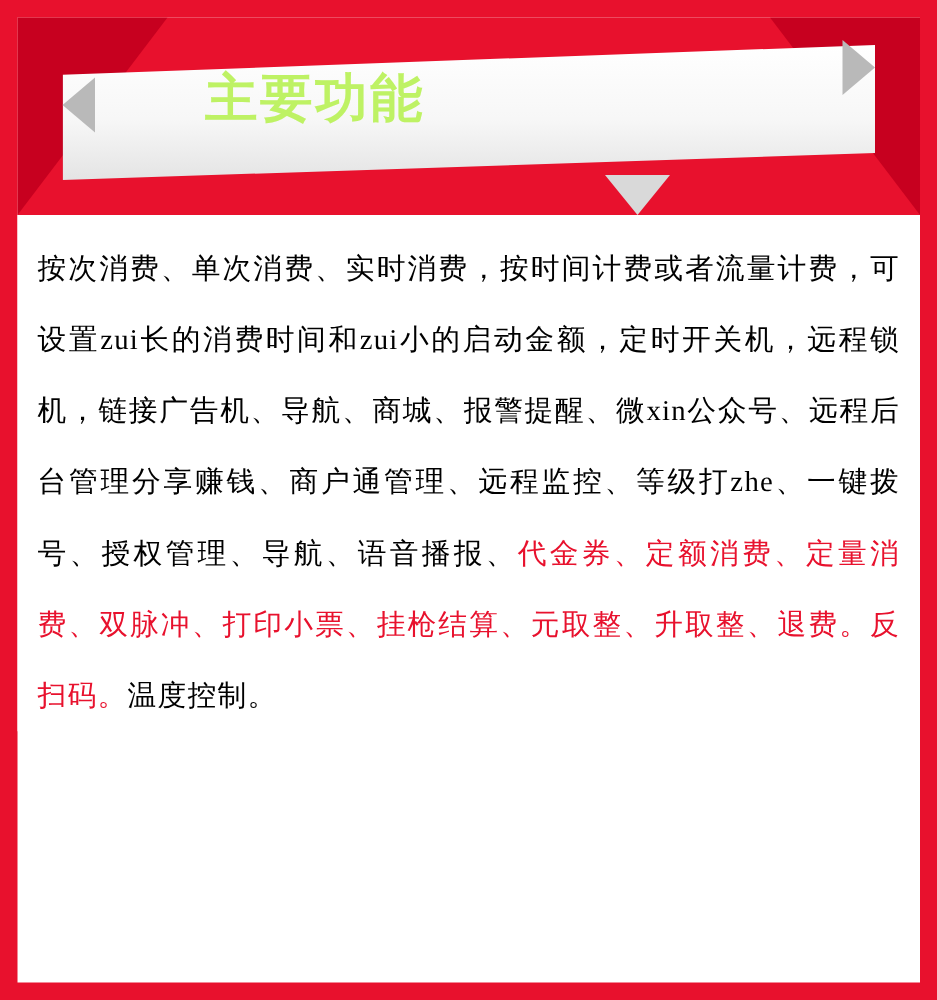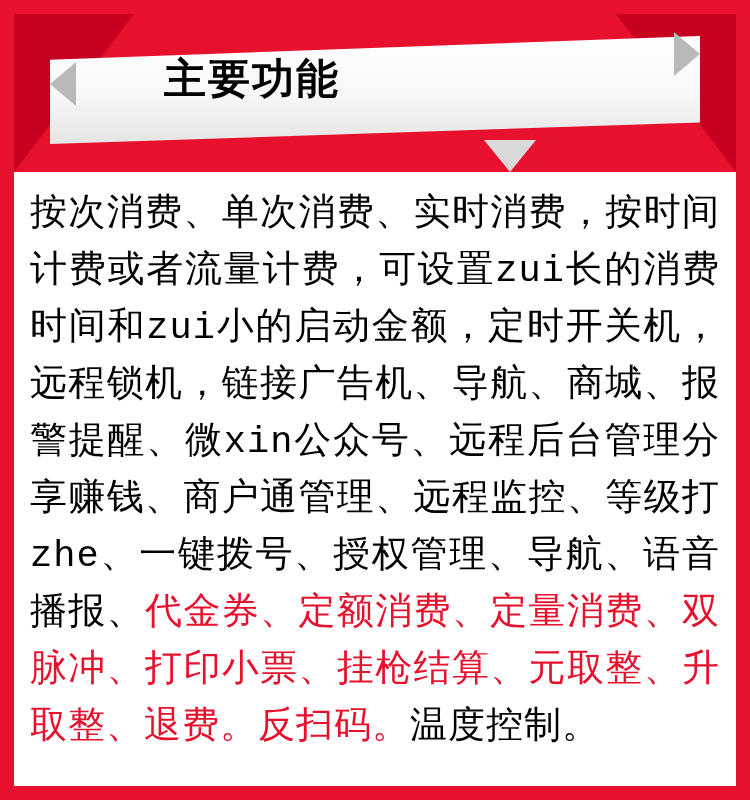--- a/index.html
+++ b/index.html
@@ -64,21 +64,21 @@
     box-shadow: 0 2px 4px rgba(0,0,0,0.35);
     clip-path: polygon(0% 22%, 100% 0%, 100% 80%, 0% 100%);
   }
   .ribbon-title {
     position: absolute;
     left: 150px;
     top: 44px;
     font-family: "DejaVu Sans", sans-serif;
     font-weight: bold;
     font-size: 42px;
-    color: #000000;
+    color: #bef264;
     letter-spacing: 2px;
     line-height: 1;
     z-index: 4;
   }
   
   .ribbon-notch {
     position: absolute;
     left: 470px;
     top: 126px;
     width: 0;
@@ -116,22 +116,22 @@
   .content {
     position: absolute;
     left: 0;
     top: 158px;
     width: 722px;
     padding: 14px 16px 0 16px;
     box-sizing: border-box;
     background: #ffffff;
   }
   .paragraph {
-    font-family: Liberation Mono, monospace;
-    font-size: 37px;
+    font-family: Liberation Serif, serif;
+    font-size: 23px;
     line-height: 57px;
     color: #000000;
     letter-spacing: 1px;
     text-align: justify;
     word-break: break-all;
     margin: 0;
   }
   .paragraph .red {
     color: #e8112d;
   }

